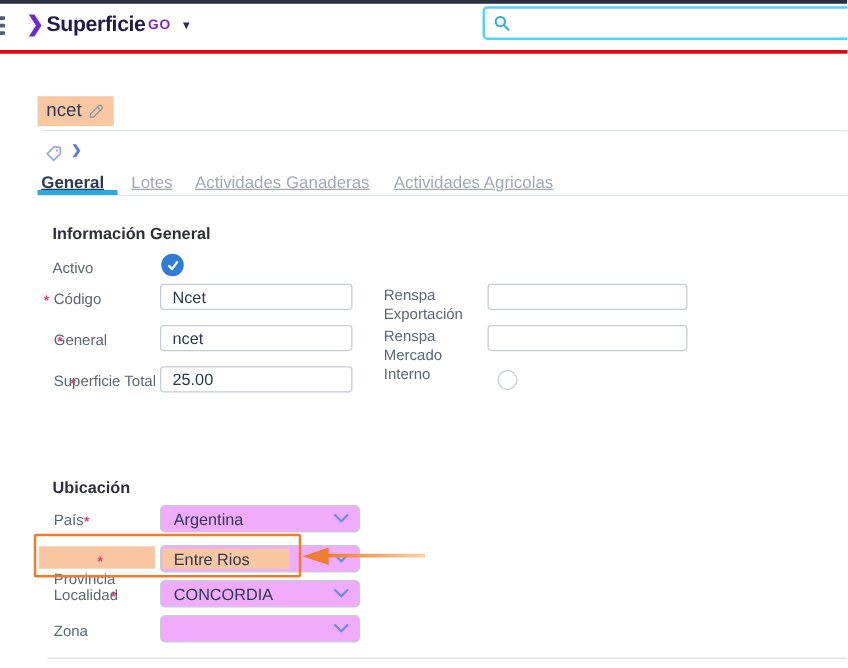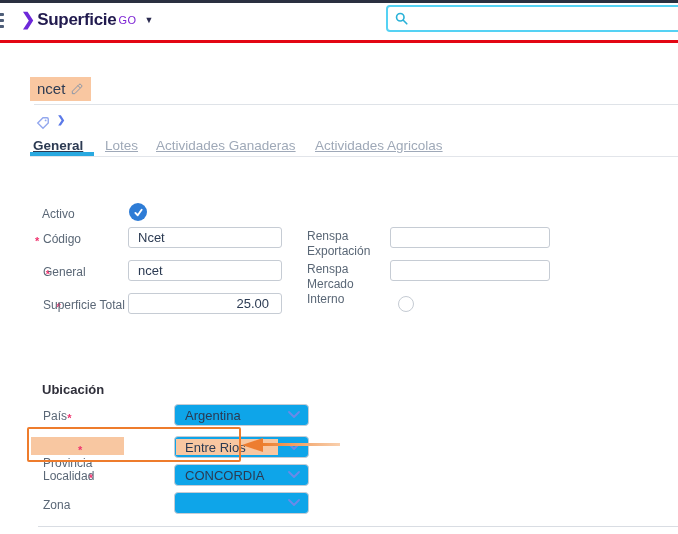--- a/index.html
+++ b/index.html
@@ -9,21 +9,21 @@
 
   
   .topstrip{left:0;top:0;width:678px;height:3px;background:#2a3040;}
 
   
   .hamburger{left:-12px;top:13px;width:16px;}
   .hamburger div{height:2.5px;background:#4f5e78;margin-bottom:3.5px;border-radius:1px;}
   .logo{left:21px;top:9px;display:flex;align-items:center;white-space:nowrap;}
   .logo .glyph{color:#6d28d9;font-weight:bold;font-size:17px;margin-right:2px;}
   .logo .brand{color:#211a4e;font-weight:bold;font-size:17px;letter-spacing:-0.3px;}
-  .logo .suffix{color:#7c22d4;font-weight:normal;font-size:11px;margin-left:2px;letter-spacing:0.5px;}
+  .logo .suffix{color:#7c22d4;font-weight:bold;font-size:11px;margin-left:2px;letter-spacing:0.5px;}
   .logo .caret{color:#2b2b50;font-size:9px;margin-left:8px;}
   .search{left:386px;top:5px;width:300px;height:23px;border:2px solid #55d2f4;border-radius:4px;
           display:flex;align-items:center;background:#fff;padding-left:7px;}
   .search input{border:none;outline:none;font-family:"Liberation Sans",sans-serif;
                 font-size:14px;color:#2b3a52;margin-left:6px;width:220px;background:transparent;}
   .search input::placeholder{color:#98a2b0;}
   .redline{left:0;top:40px;width:678px;height:3px;background:#e30613;}
 
   
   .page-title{left:30px;top:77px;background:#f9c7a1;padding:3px 7px 4px 7px;display:flex;
@@ -41,28 +41,28 @@
   .tab-underline{left:30px;top:152px;width:64px;height:4px;background:#29a9e0;}
   .tabs-border{left:30px;top:156px;right:0;height:1px;background:#e2e5ea;}
 
   .section-heading{font-weight:bold;font-size:13px;color:#2f2f3a;}
 
   .flabel{font-size:12px;color:#5a6776;}
   .req{color:#f0336e;font-size:11px;font-weight:bold;margin-right:2px;position:relative;top:-3px;}
   .tinput{position:absolute;box-sizing:border-box;border:1px solid #c6ccd4;border-radius:3px;
           height:21px;font-family:"Liberation Sans",sans-serif;font-size:13px;color:#2b3a52;
           padding:0 9px;outline:none;background:#fff;}
-  .tinput.num{text-align:right;padding-right:12px;}
+  .tinput.num{text-align:left;padding-right:12px;}
 
   .checkbox-on{width:18px;height:18px;border-radius:50%;background:#2e7cd6;display:flex;
                align-items:center;justify-content:center;}
   .radio-off{width:14px;height:14px;border-radius:50%;border:1.5px solid #c5cbd3;background:#fff;}
 
-  .select{position:absolute;box-sizing:border-box;width:135px;height:22px;border:1px solid #c6ccd4;
-          border-radius:4px;background:#0ea5e9;display:flex;align-items:center;cursor:pointer;margin-left:46px;}
+  .select{position:absolute;box-sizing:border-box;width:160px;height:22px;border:1px solid #c6ccd4;
+          border-radius:4px;background:#f0abfc;display:flex;align-items:center;cursor:pointer;}
   .select .sel-text{position:relative;z-index:1;font-size:13px;color:#2b3a52;padding-left:10px;
                     flex:1;white-space:nowrap;overflow:hidden;}
   .select svg{position:relative;z-index:1;margin-right:8px;flex-shrink:0;}
   .hl-patch{position:absolute;left:1px;top:2px;bottom:2px;width:102px;background:#f8c7a1;z-index:0;}
 
   
   .ann-label-patch{left:31px;top:437px;width:93px;height:18px;background:#f8c7a1;}
   .ann-rect{left:27px;top:427px;width:210px;height:31px;border:2px solid #ee7c2c;border-radius:2px;
             pointer-events:none;z-index:5;}
   .ann-arrow-head{left:242px;top:438px;width:0;height:0;border-top:7px solid transparent;
@@ -118,20 +118,21 @@
 
   
   <span class="abs tab active" style="left:33px">General</span>
   <span class="abs tab" style="left:105px">Lotes</span>
   <span class="abs tab" style="left:315px">Actividades Agricolas</span>
   <span class="abs tab" style="left:156px">Actividades Ganaderas</span>
   <div class="abs tab-underline"></div>
   <div class="abs tabs-border"></div>
 
   
+  <div class="abs section-heading" style="left:42px;top:179px">Información General</div>
 
   <span class="abs flabel" style="left:42px;top:207px">Activo</span>
   <div class="abs checkbox-on" style="left:129px;top:203px">
     <svg width="11" height="11" viewBox="0 0 14 14">
       <polyline points="3,7.5 6,10.5 11,3.5" fill="none" stroke="#fff" stroke-width="2.4" stroke-linecap="round" stroke-linejoin="round"></polyline>
     </svg>
   </div>
 
   <span class="abs req" style="left:35px;top:231px">*</span>
   <span class="abs flabel" style="left:43px;top:232px">Código</span>

